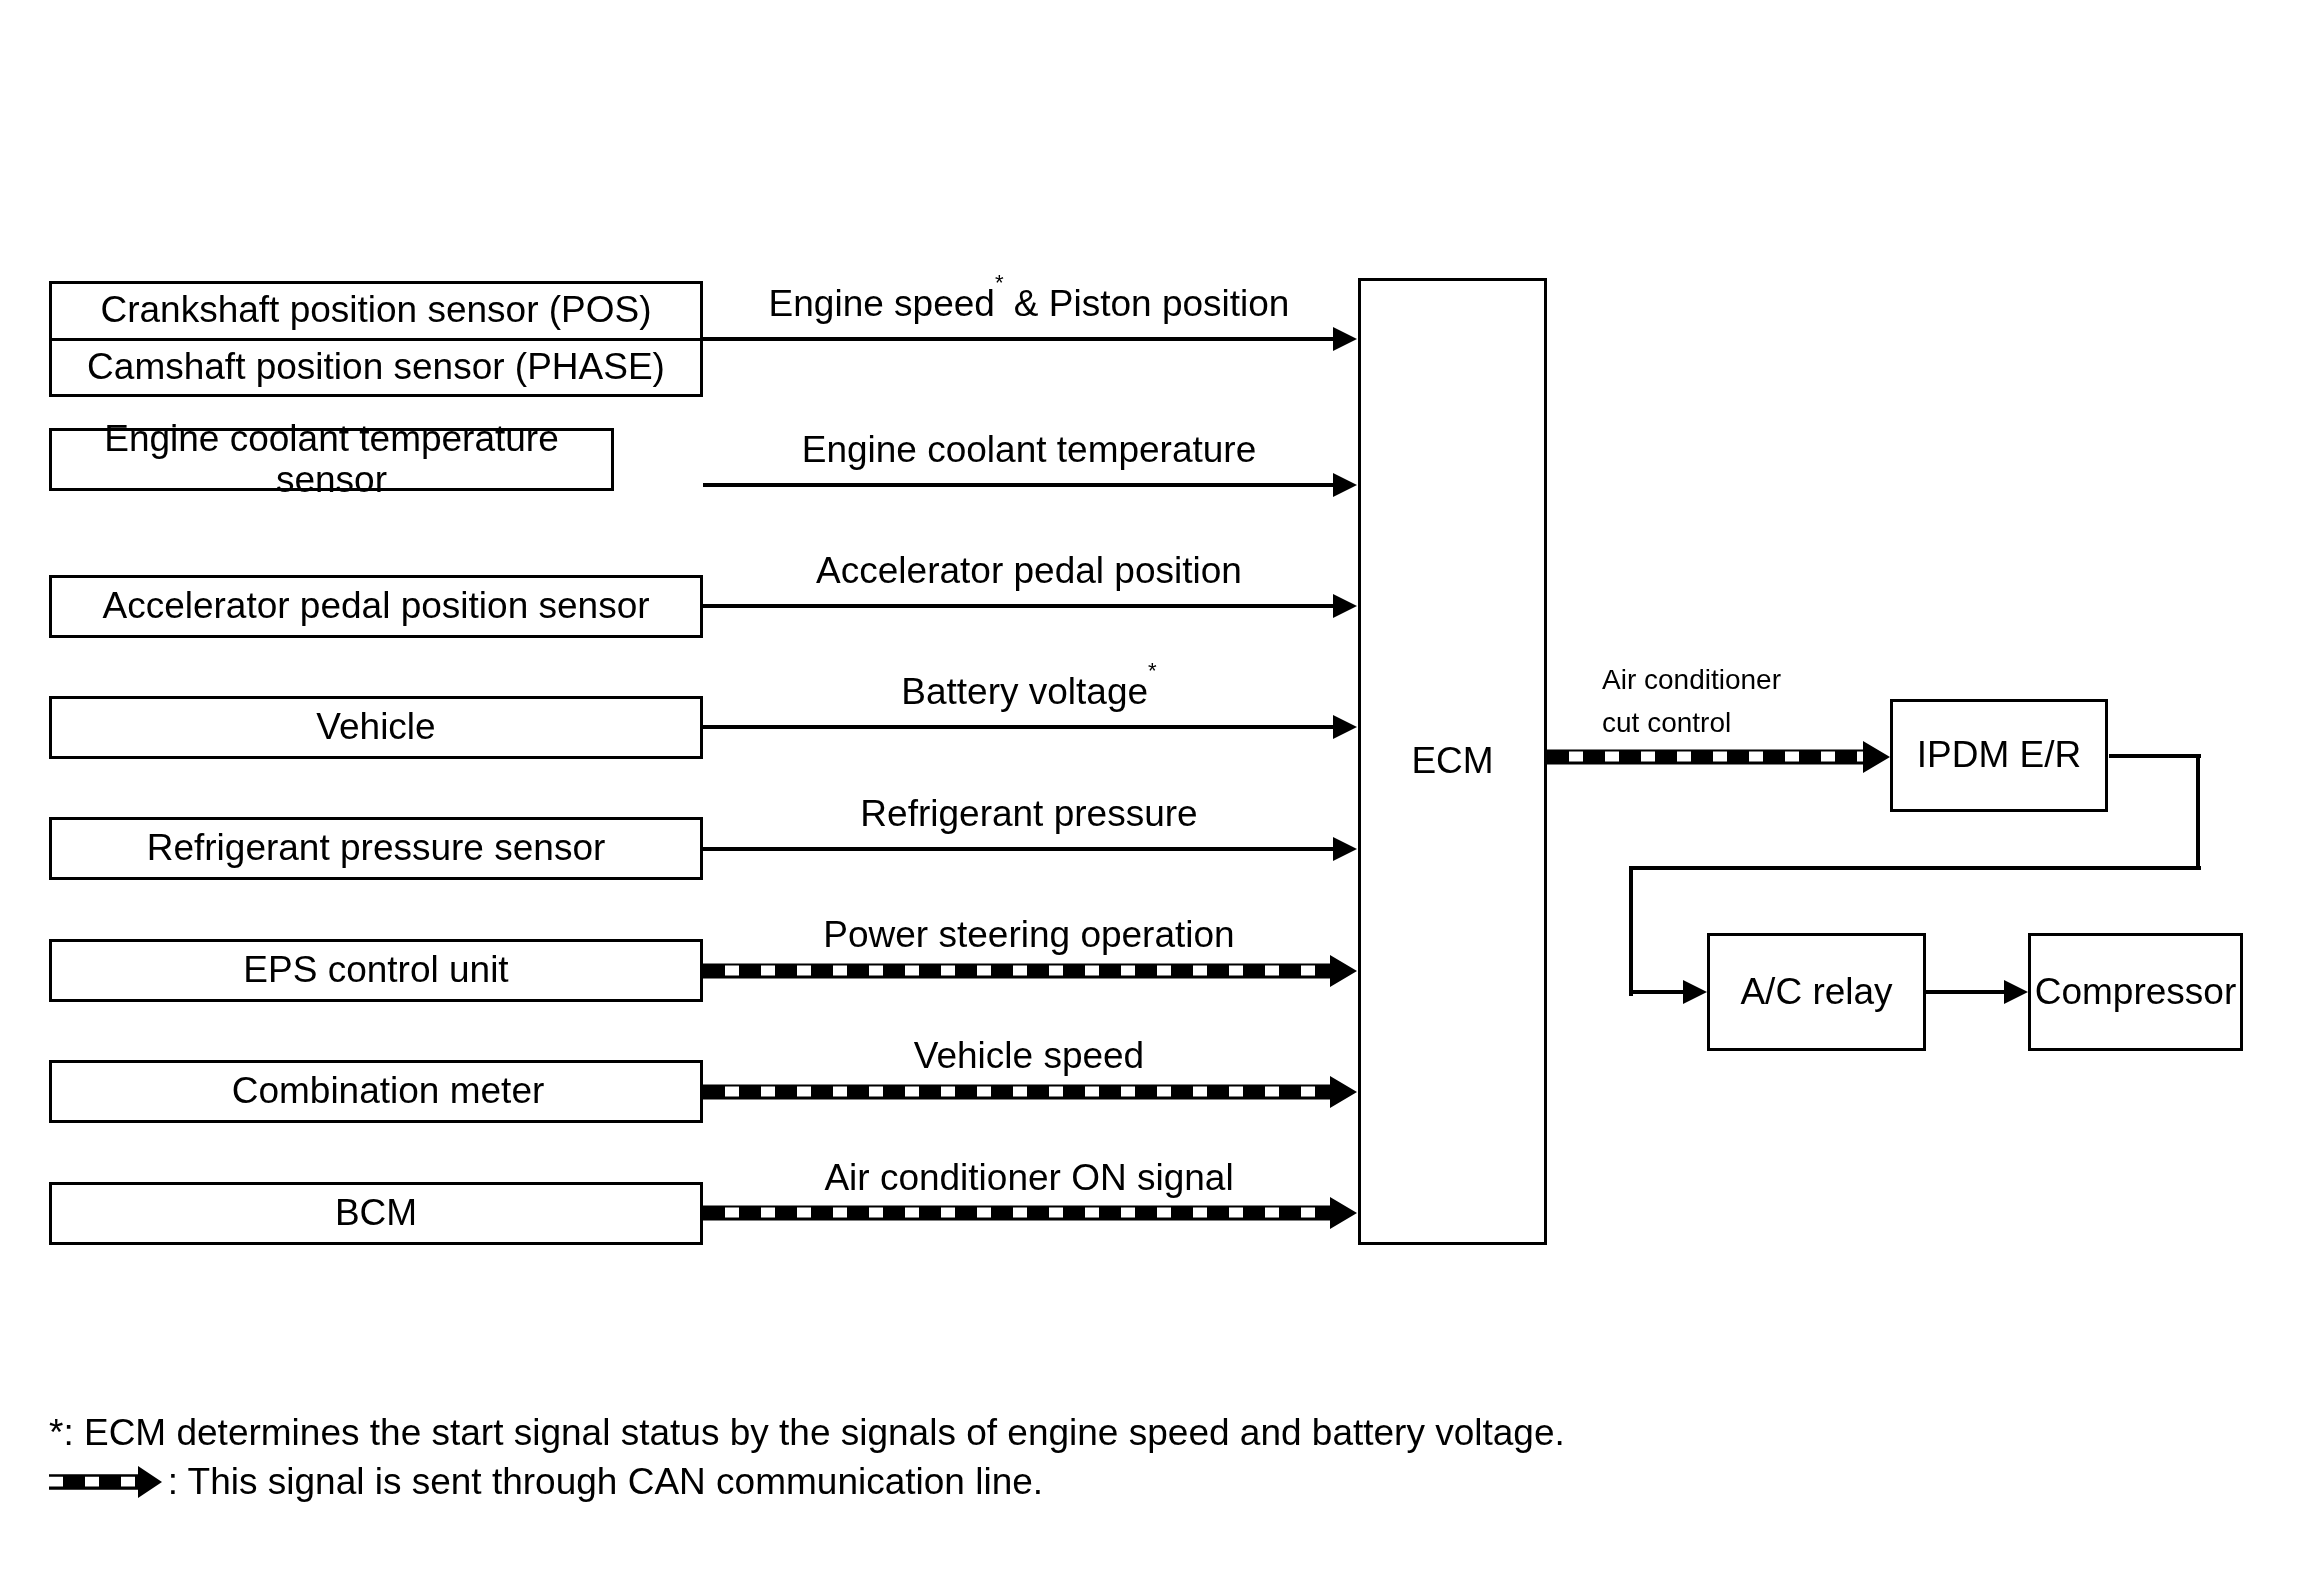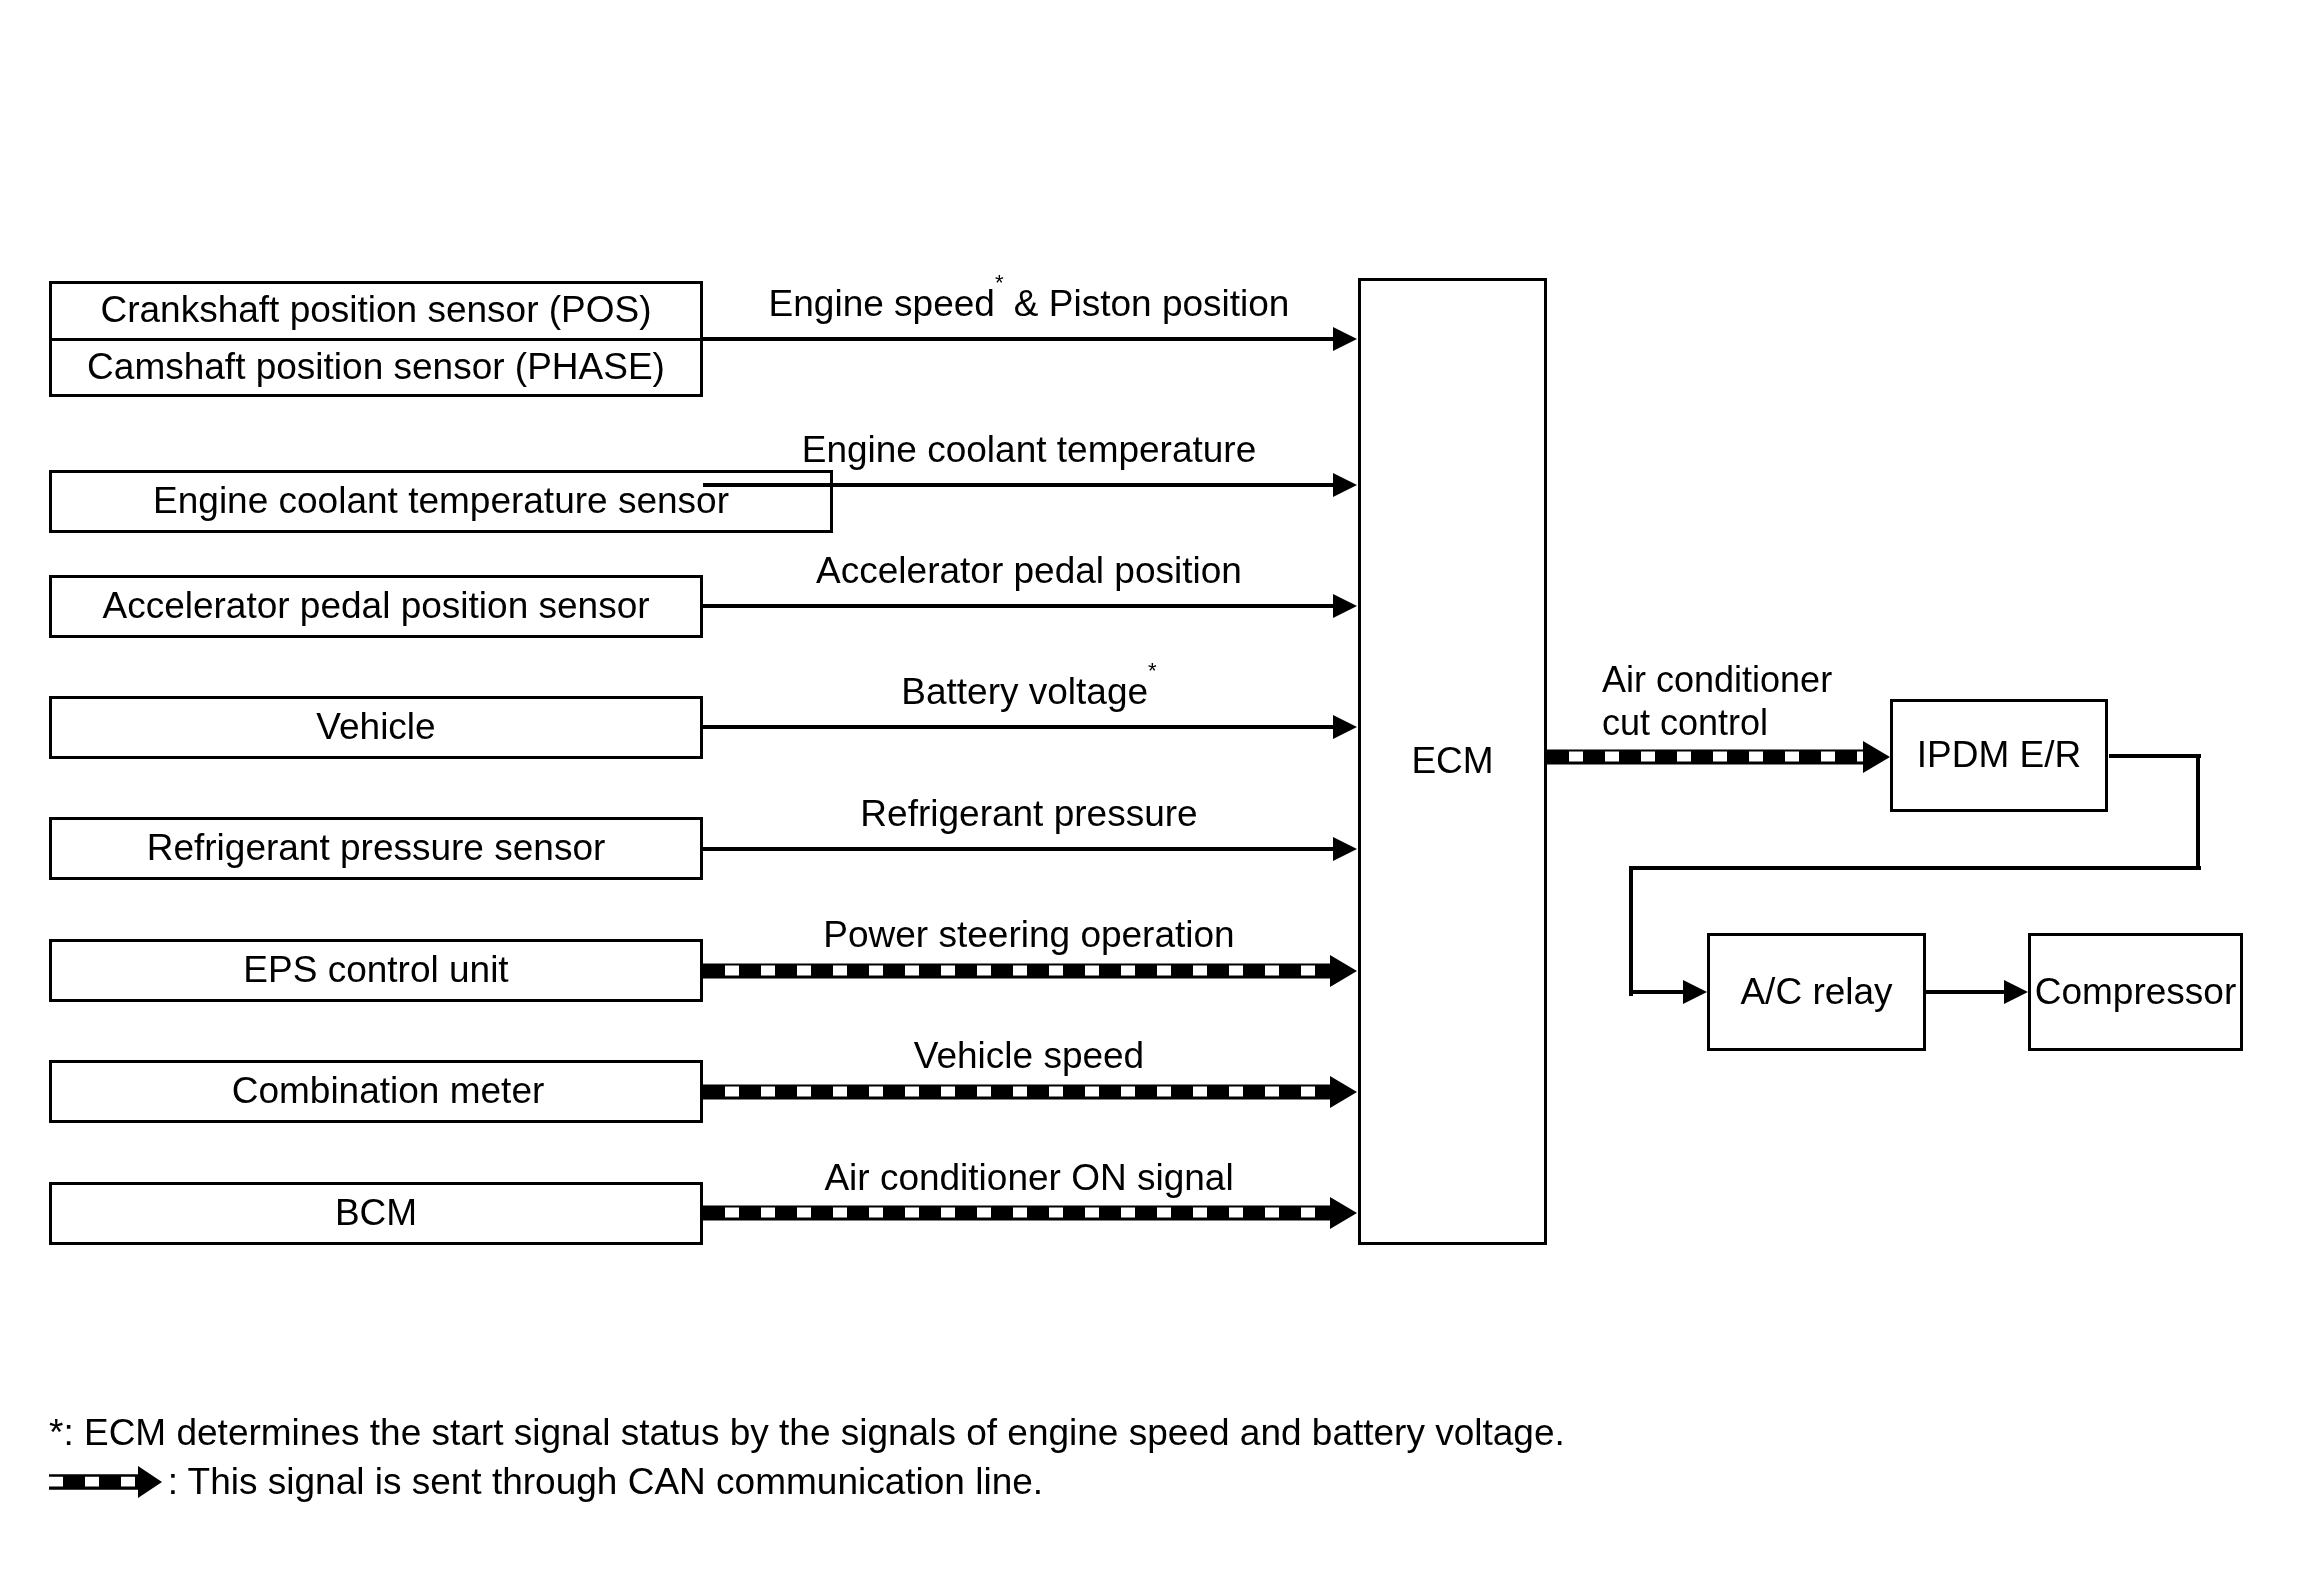--- a/index.html
+++ b/index.html
@@ -71,21 +71,21 @@
   }
   .arrow.can .head{
     border-left:27.6px solid #000;
     border-top:16.6px solid transparent;
     border-bottom:16.6px solid transparent;
   }
   .line{position:absolute;background:#000;}
   .cut-label{
     position:absolute;
     left:1602px;top:658px;
-    font-size:36px;
+    font-size:28px;
     line-height:43px;
     white-space:pre-line;
   }
   .note{
     position:absolute;
     font-size:37px;
     line-height:44px;
     white-space:nowrap;
     margin-top:40px;
   }
@@ -130,21 +130,21 @@
   <div class="box double" style="left:49px;top:281px;width:654px;height:116px;">
     <div class="cell first">Crankshaft position sensor (POS)</div>
     <div class="cell">Camshaft position sensor (PHASE)</div>
   </div>
   <div class="sig-label" style="top:285px;"><span>Engine speed</span><sup>*</sup><span> &amp; Piston position</span></div>
   <div class="arrow solid" style="left:703px;top:327px;width:654px;">
       <div class="shaft"></div>
       <div class="head"></div>
     </div>
 
-  <div class="box" style="left:49px;top:470px;width:784px;height:63px;">
+  <div class="box" style="left:49px;top:428px;width:565px;height:63px;">
     <span>Engine coolant temperature sensor</span>
   </div>
   <div class="sig-label" style="top:431px;"><span>Engine coolant temperature</span><sup></sup><span></span></div>
   <div class="arrow solid" style="left:703px;top:473px;width:654px;">
       <div class="shaft"></div>
       <div class="head"></div>
     </div>
 
   <div class="box" style="left:49px;top:575px;width:654px;height:63px;">
     <span>Accelerator pedal position sensor</span>

